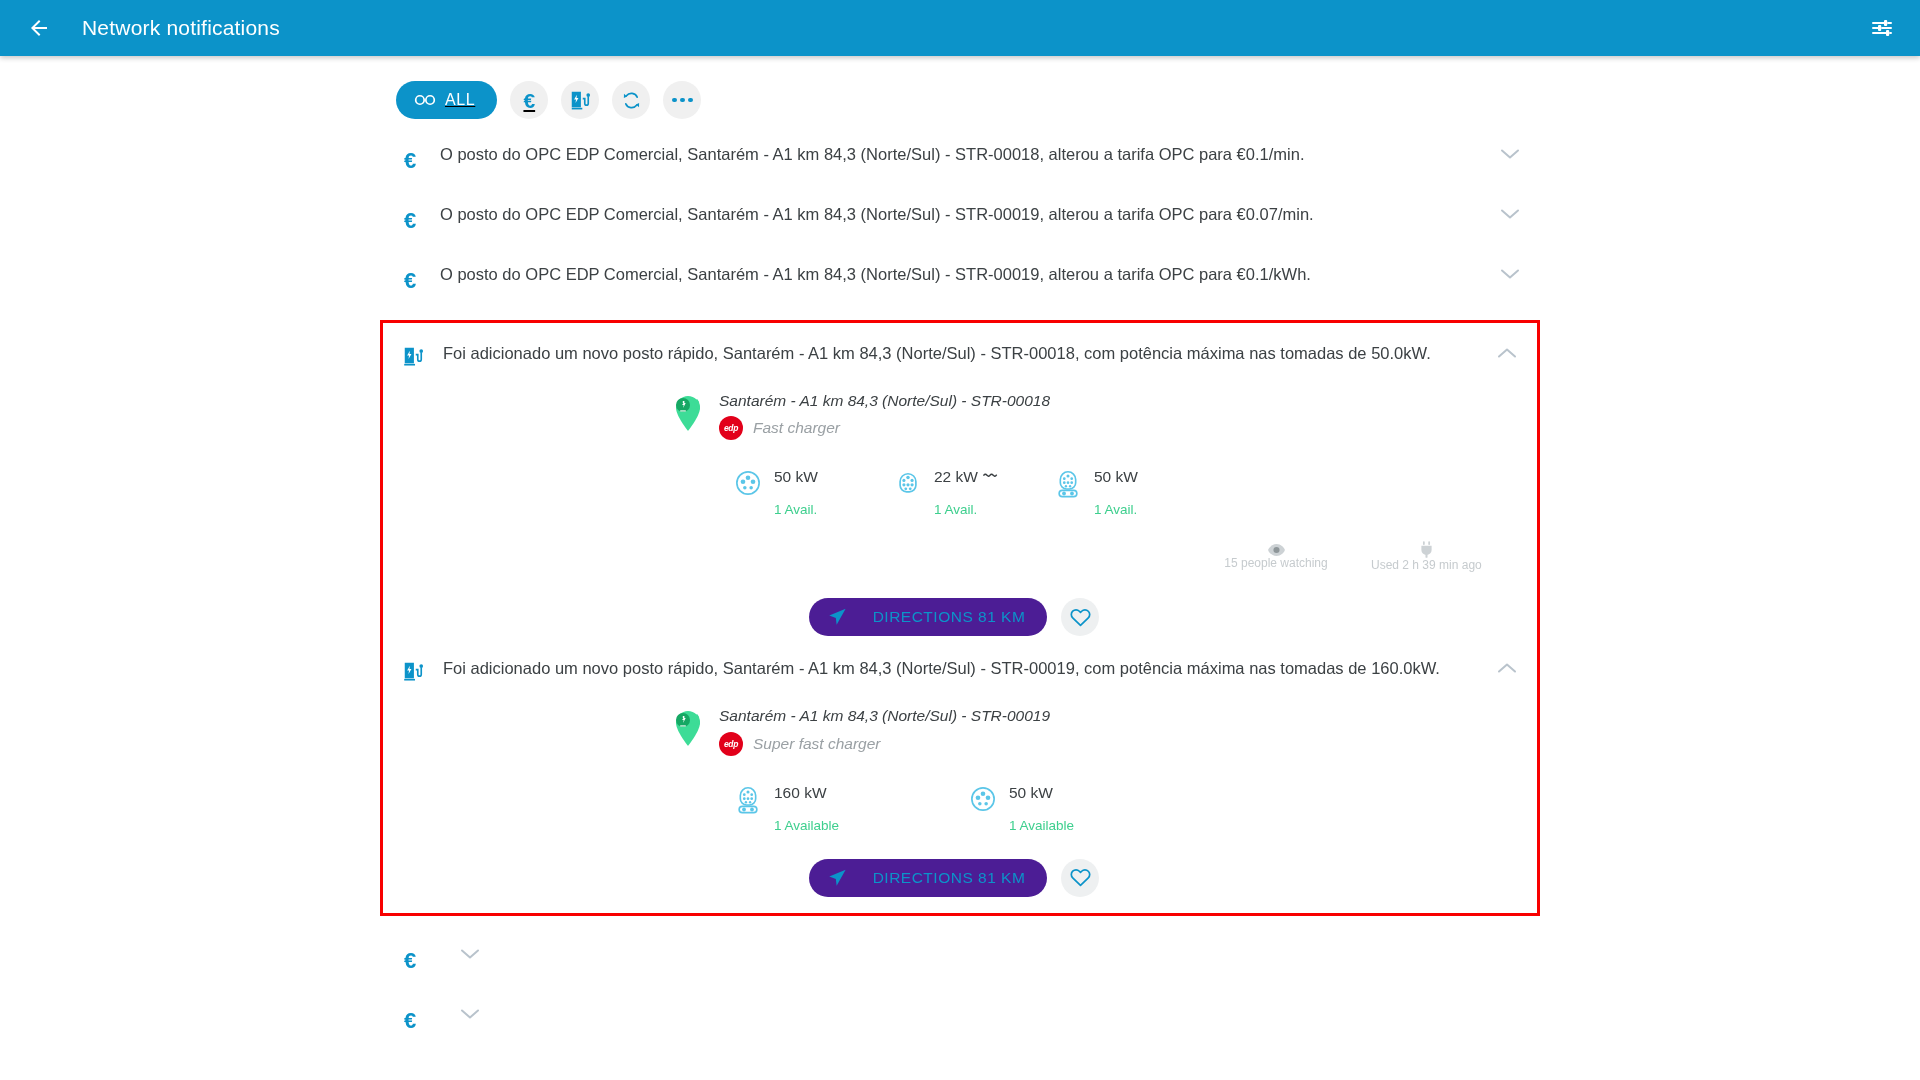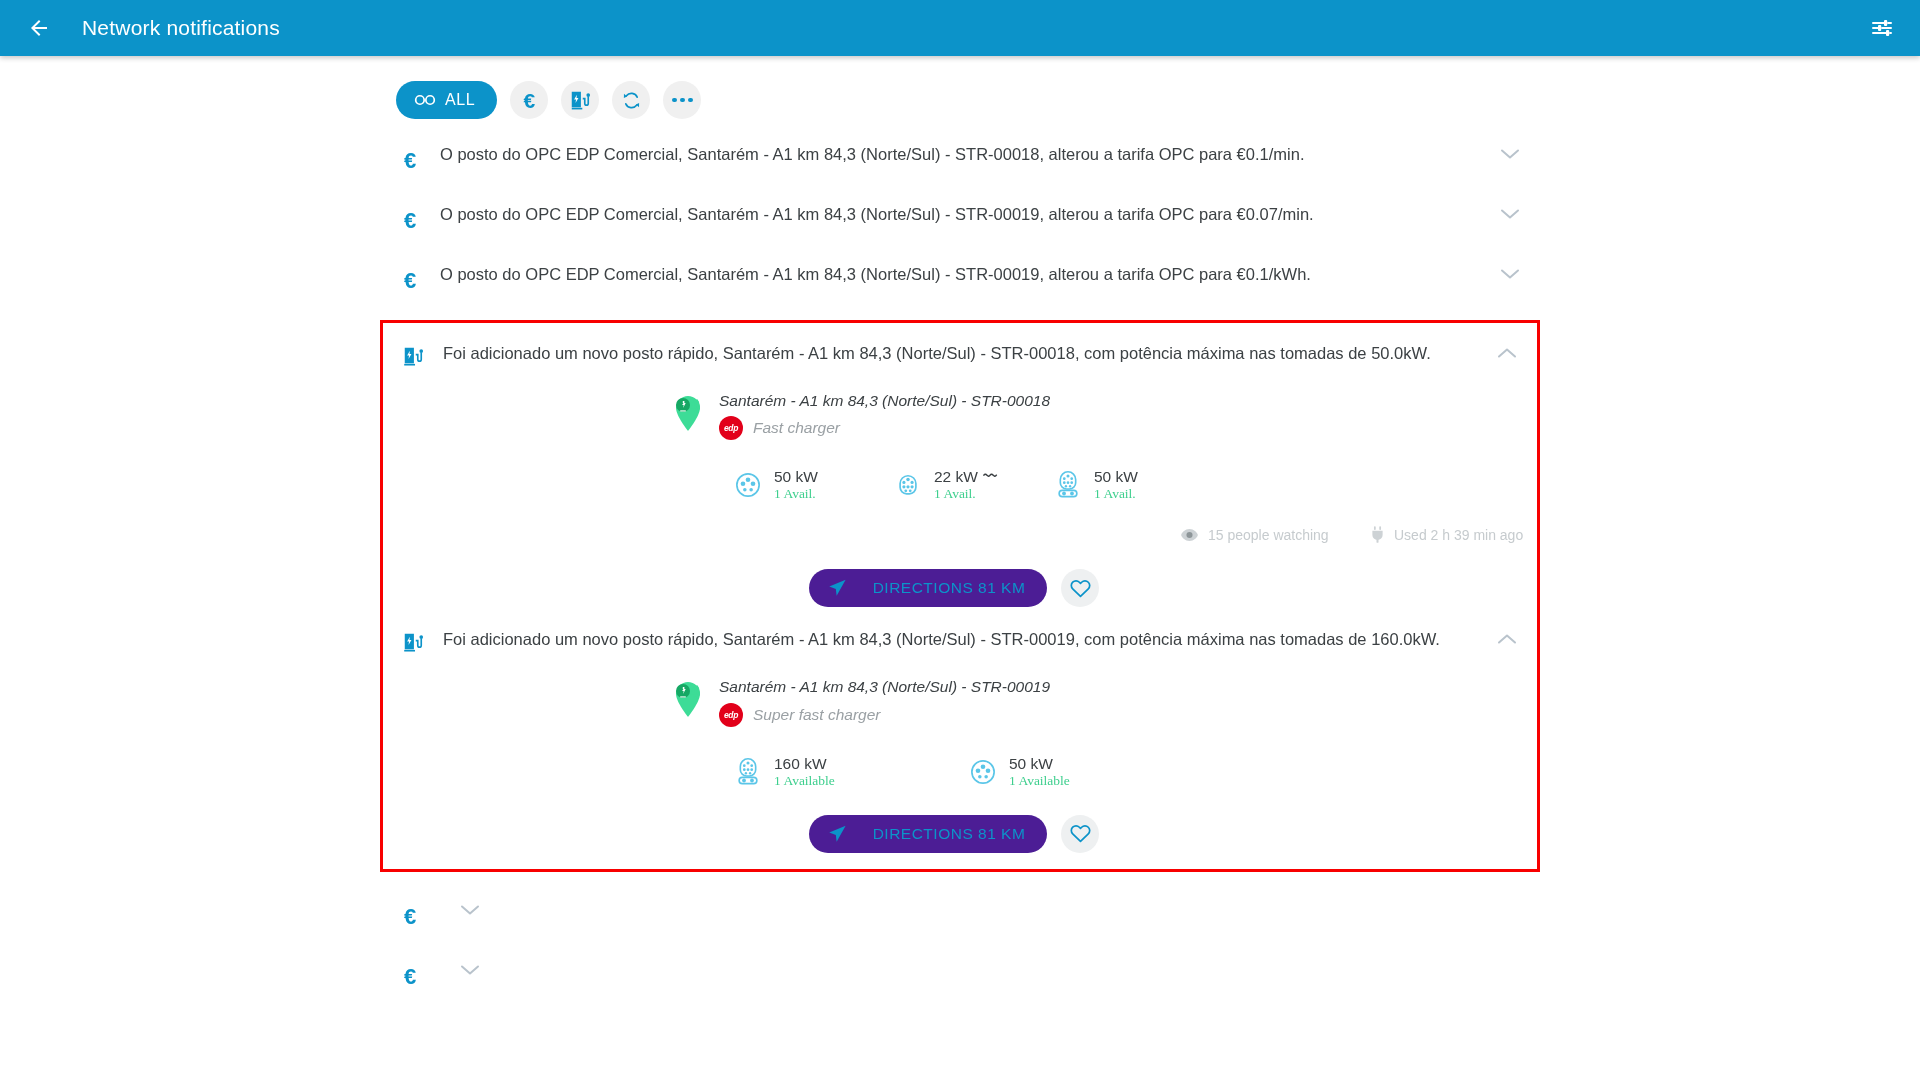--- a/index.html
+++ b/index.html
@@ -57,20 +57,21 @@
     padding-top: 16px;
   }
 
   
   .filters {
     display: flex;
     align-items: center;
     gap: 13px;
     padding-left: 16px;
     height: 56px;
+    text-decoration: underline;
   }
   .chip-all {
     height: 38px;
     background: #0c93c9;
     border-radius: 19px;
     display: flex;
     align-items: center;
     gap: 9px;
     padding: 0 22px 0 18px;
     cursor: pointer;
@@ -195,56 +196,55 @@
 
   
   .connectors {
     display: flex;
     padding-left: 352px;
     margin-top: 28px;
     gap: 0;
   }
   .conn {
     display: flex;
-    align-items: flex-end;
+    align-items: flex-start;
     gap: 11px;
     width: 160px;
   }
   .conn-ico { width: 28px; flex: 0 0 28px; margin-top: 2px;}
   .conn-txt .pw {
     font-size: 15.5px;
     color: #3c4144;
     white-space: nowrap;
     display: flex;
     align-items: center;
     gap: 5px;
   }
   .conn-txt .av {
     font-size: 13.5px;
     color: #3ecf8e;
-    margin-top: 0;
+    margin-top: 16px;
     white-space: nowrap;
-    font-family: Liberation Serif, serif;
   }
 
   
   .stats {
     display: flex;
     padding-left: 798px;
     margin-top: 24px;
     gap: 0;
     align-items: center;
   }
   .stat {
     display: flex;
     align-items: center;
-    gap: 10px;
     color: #c6cbce;
-    font-size: 14px;
+    font-size: 12px;
     white-space: nowrap;
+    flex-direction: column;
   }
   .stat.watchers { width: 190px; }
 
   
   .actions {
     display: flex;
     justify-content: center;
     align-items: center;
     gap: 14px;
     margin-top: 26px;

